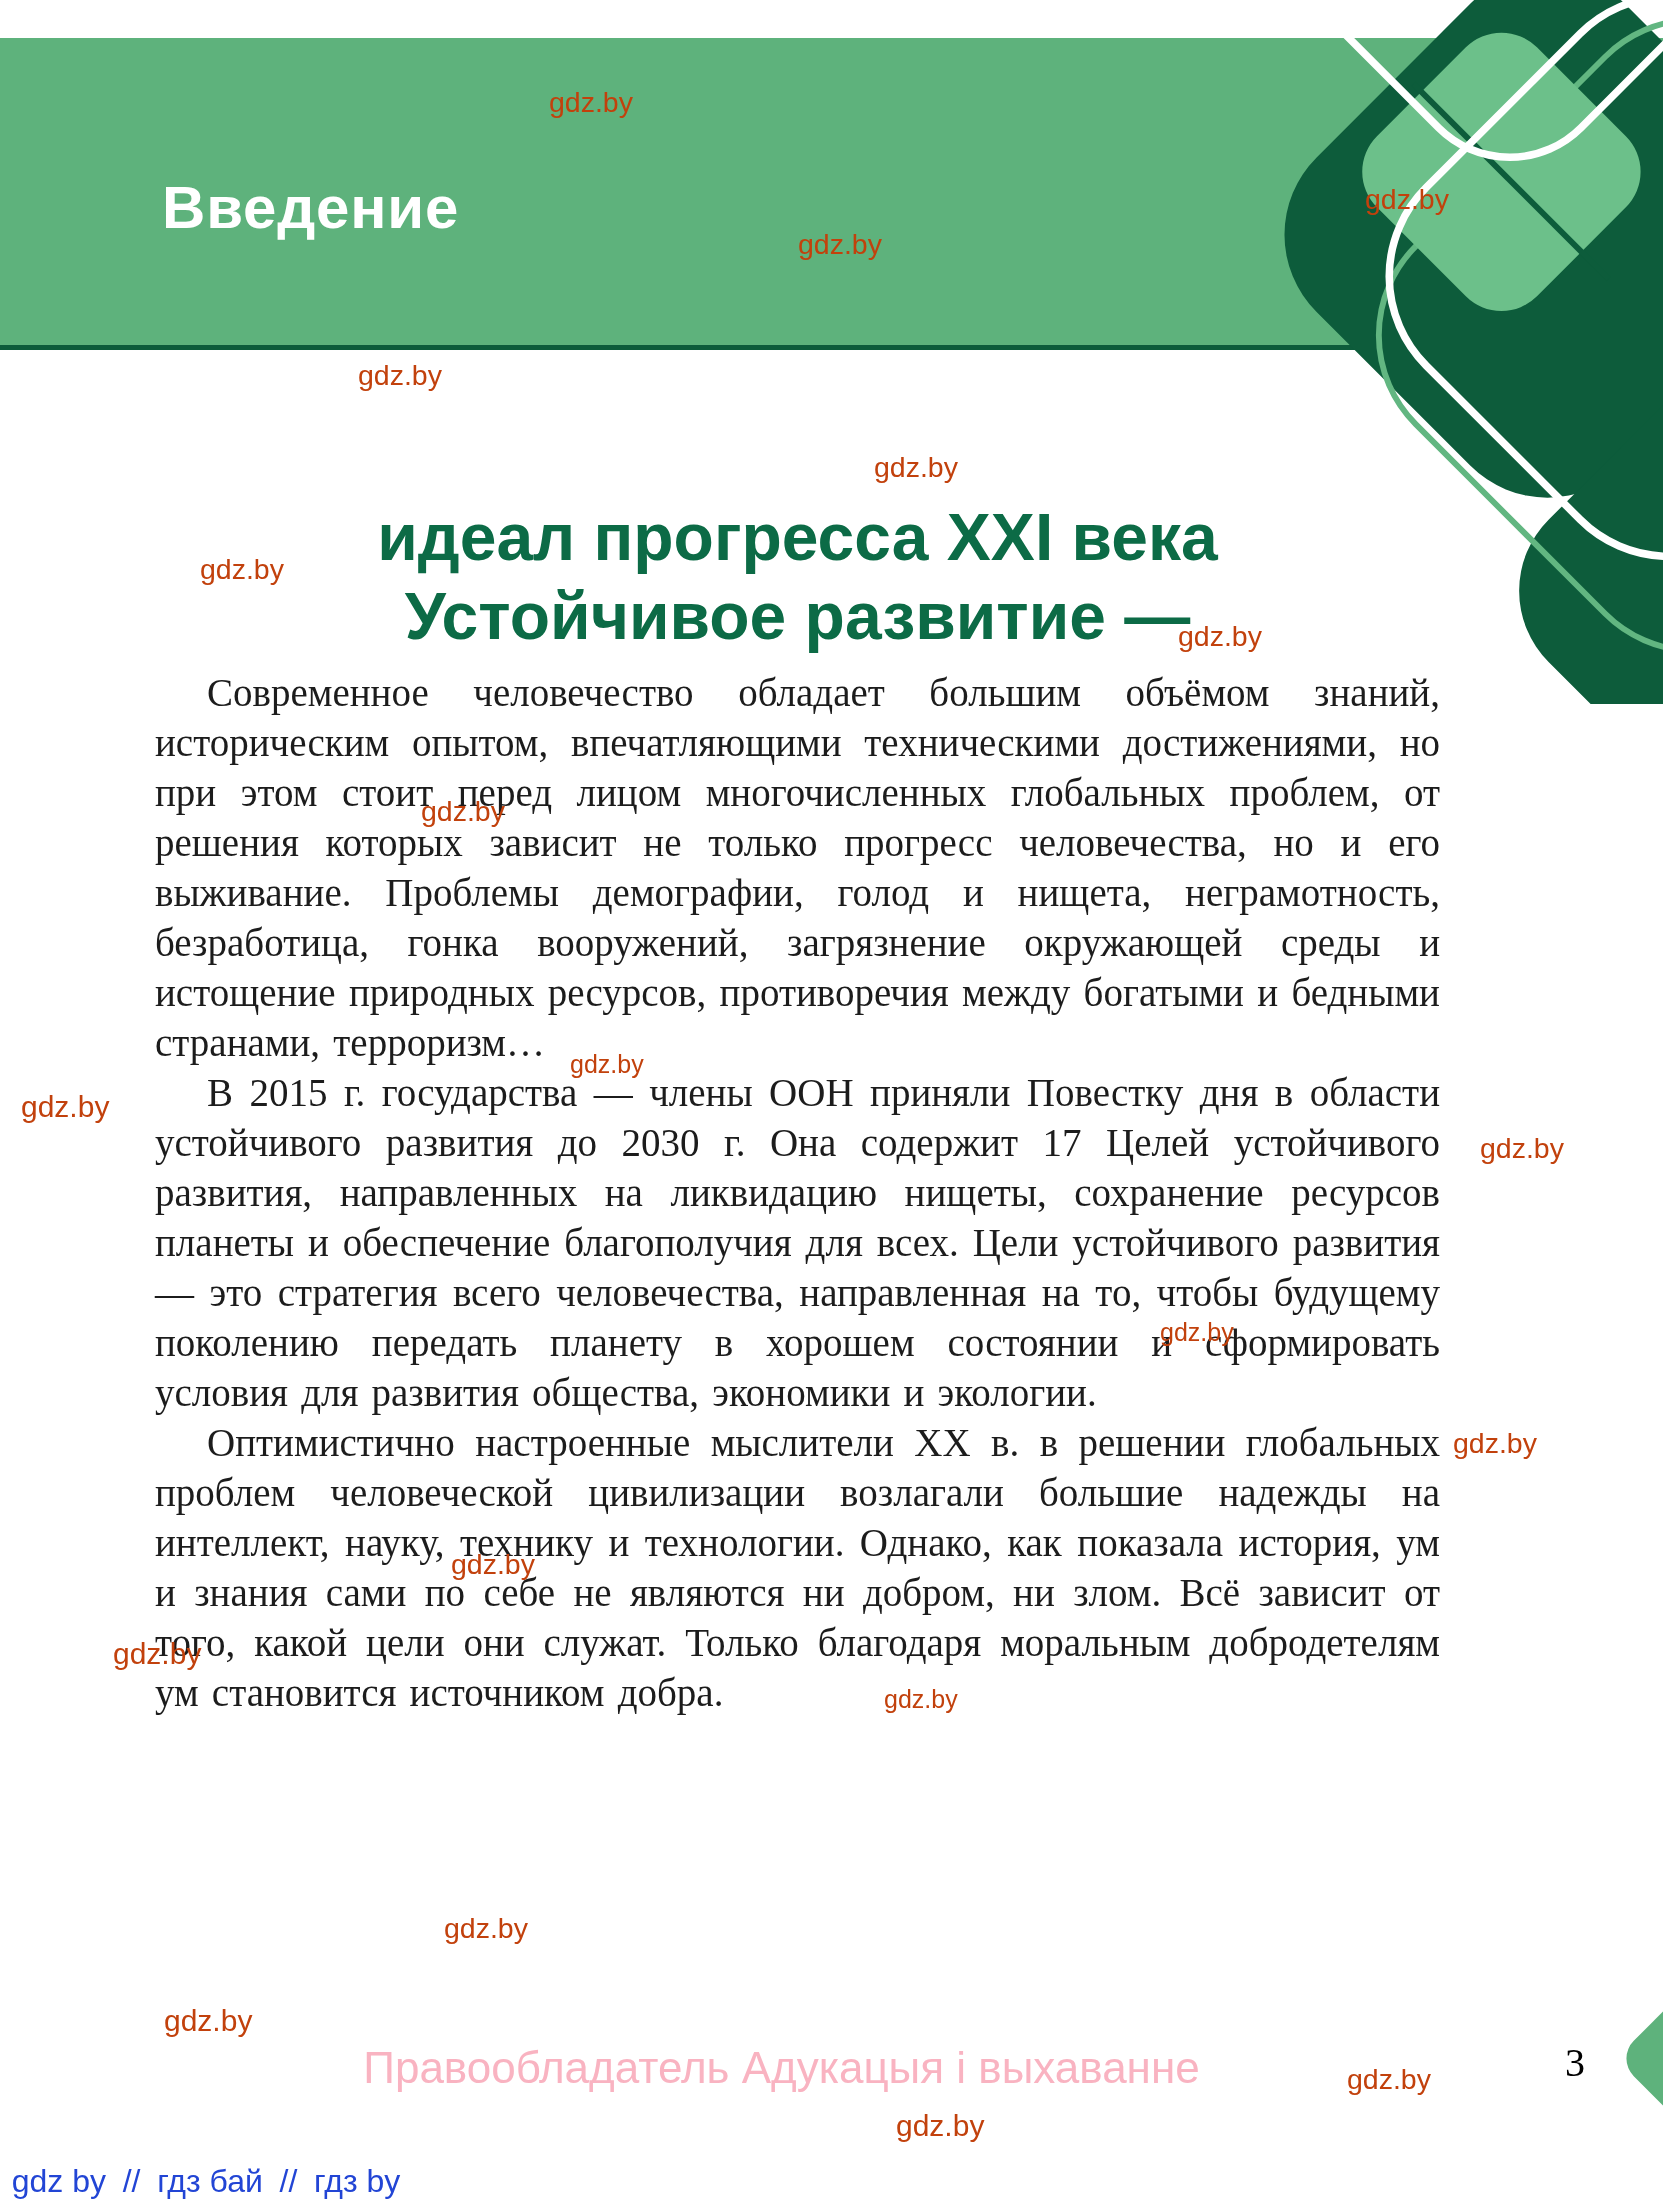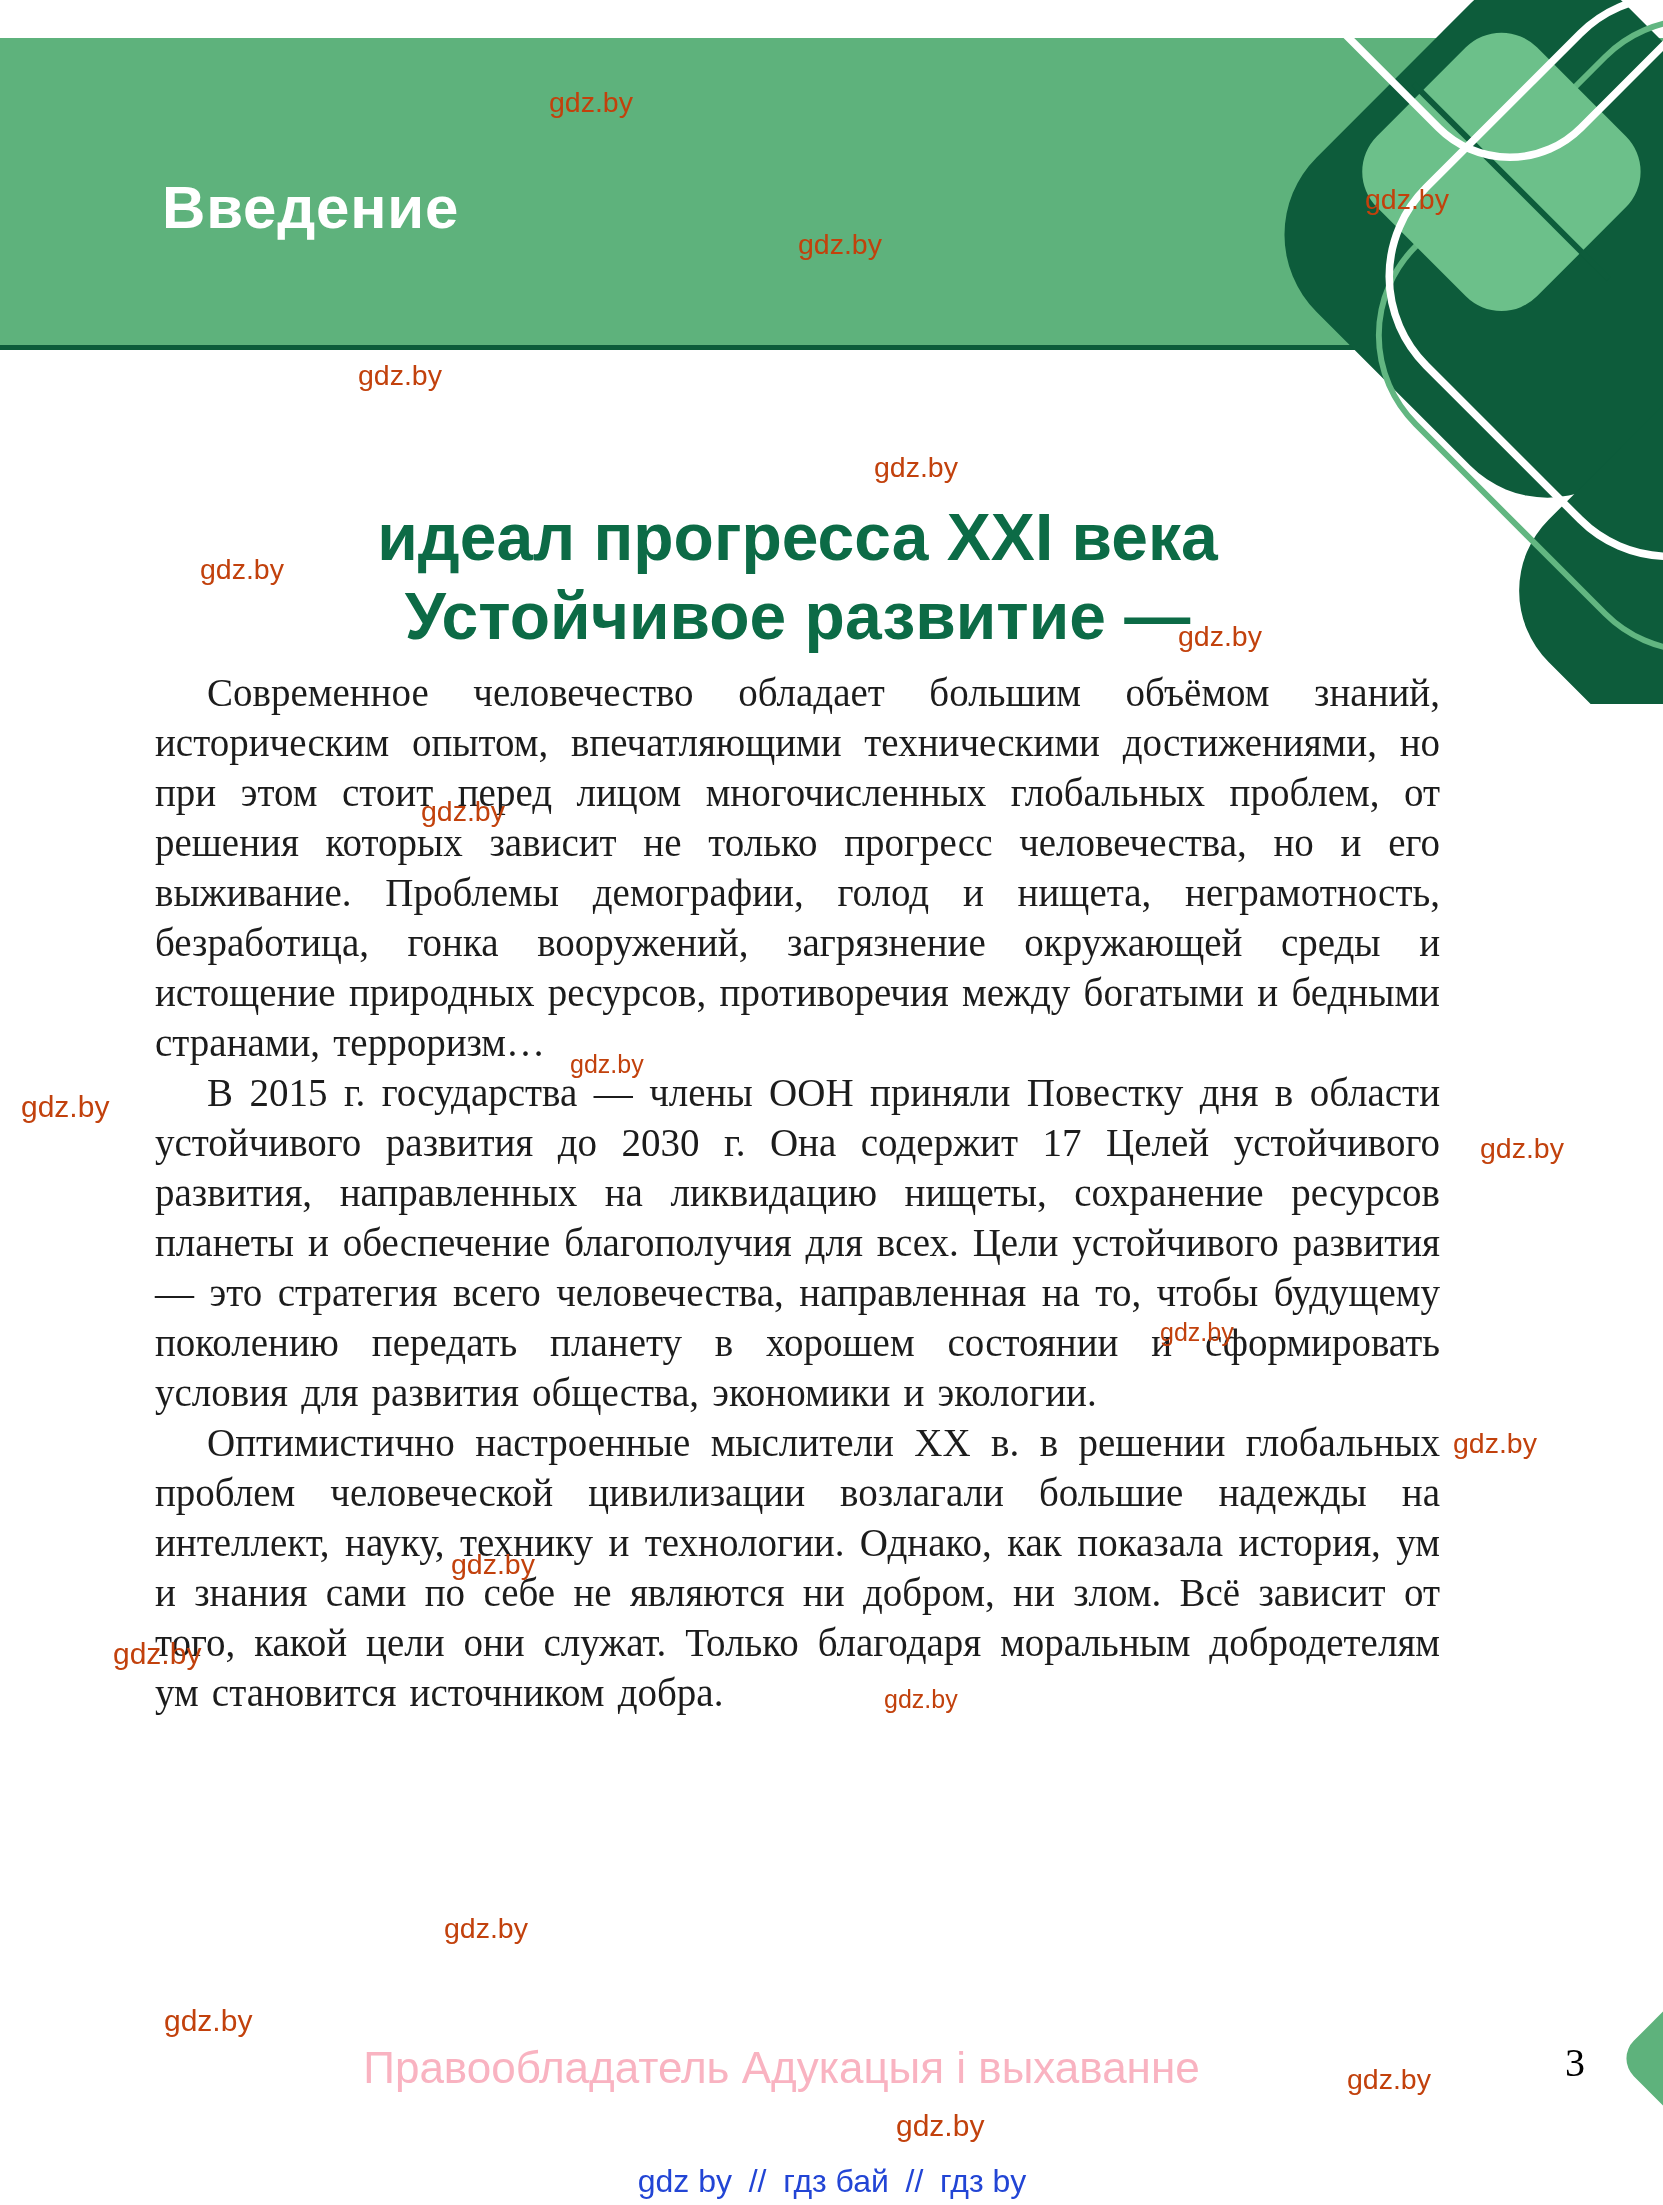--- a/index.html
+++ b/index.html
@@ -79,21 +79,20 @@
     font-size:40px;color:#000;
   }
   .corner-tab{
     position:absolute;top:2008px;left:1637px;
     width:101px;height:101px;border-radius:25px;
     background:var(--banner-green);
     transform:rotate(45deg);
   }
   .links{
     position:absolute;top:2163px;left:0;width:100%;
-    text-align:center;
     font-size:32px;color:var(--link-blue);
   }
   .links a{color:var(--link-blue);text-decoration:none;margin:0 11.7px;}
   .links .sep{margin:0 5px;}
 </style>
 </head>
 <body>
 
 <div id="page">
 

